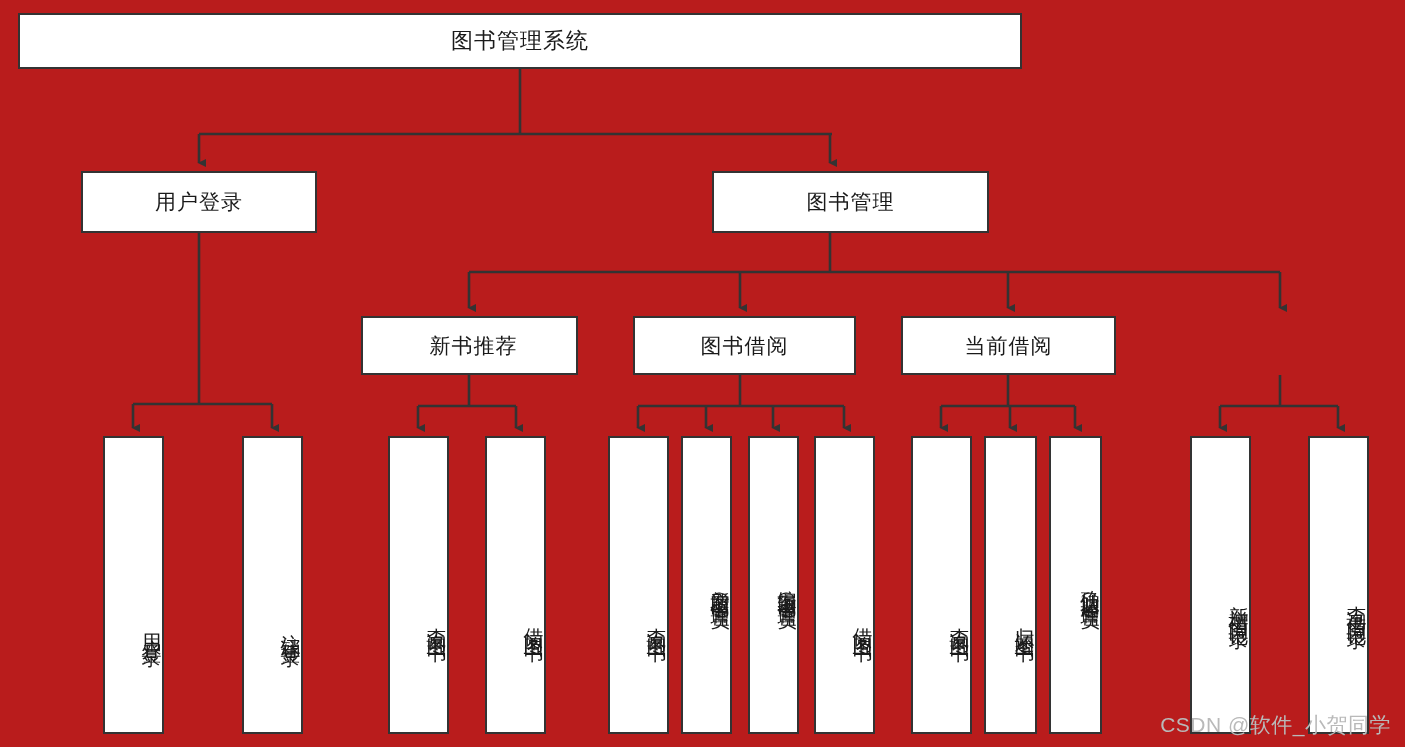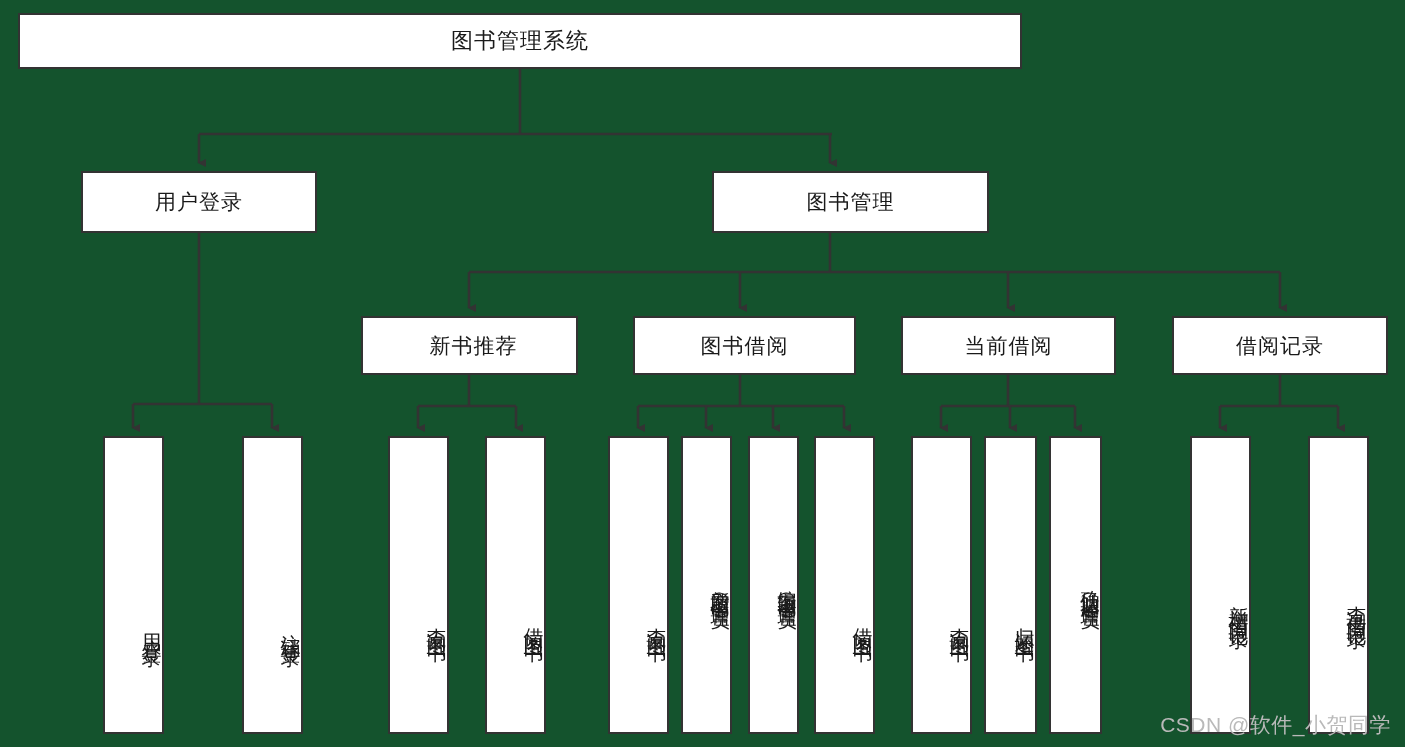--- a/index.html
+++ b/index.html
@@ -8,21 +8,21 @@
     padding: 0;
     background: #ffffff;
   }
   body {
     font-family: "Liberation Sans", "DejaVu Sans", sans-serif;
   }
   #canvas {
     position: relative;
     width: 1405px;
     height: 747px;
-    background: #14532d;
+    background: #b91c1c;
     overflow: hidden;
   }
   #edges {
     position: absolute;
     left: 0;
     top: 0;
     width: 1405px;
     height: 747px;
     pointer-events: none;
   }
@@ -140,23 +140,20 @@
 
   <div class="node horiz" style="left:361px; top:316px; width:217px; height:59px;padding-left:8px;">
     <span class="leaf-label">新书推荐</span>
   </div>
   <div class="node horiz" style="left:633px; top:316px; width:223px; height:59px;">
     <span class="leaf-label">图书借阅</span>
   </div>
   <div class="node horiz" style="left:901px; top:316px; width:215px; height:59px;">
     <span class="leaf-label">当前借阅</span>
   </div>
-  <div class="node horiz" style="left:1172px; top:316px; width:216px; height:59px;">
-    <span class="leaf-label">借阅记录</span>
-  </div>
 
   <div class="node vert" style="left:103px; top:436px; width:61px; height:298px; padding-top:86px;">
     <span class="leaf-label">用户登录</span>
   </div>
   <div class="node vert" style="left:242px; top:436px; width:61px; height:298px; padding-top:86px;">
     <span class="leaf-label">注销登录</span>
   </div>
 
   <div class="node vert" style="left:388px; top:436px; width:61px; height:298px; padding-top:74px;">
     <span class="leaf-label">查询图书</span>

